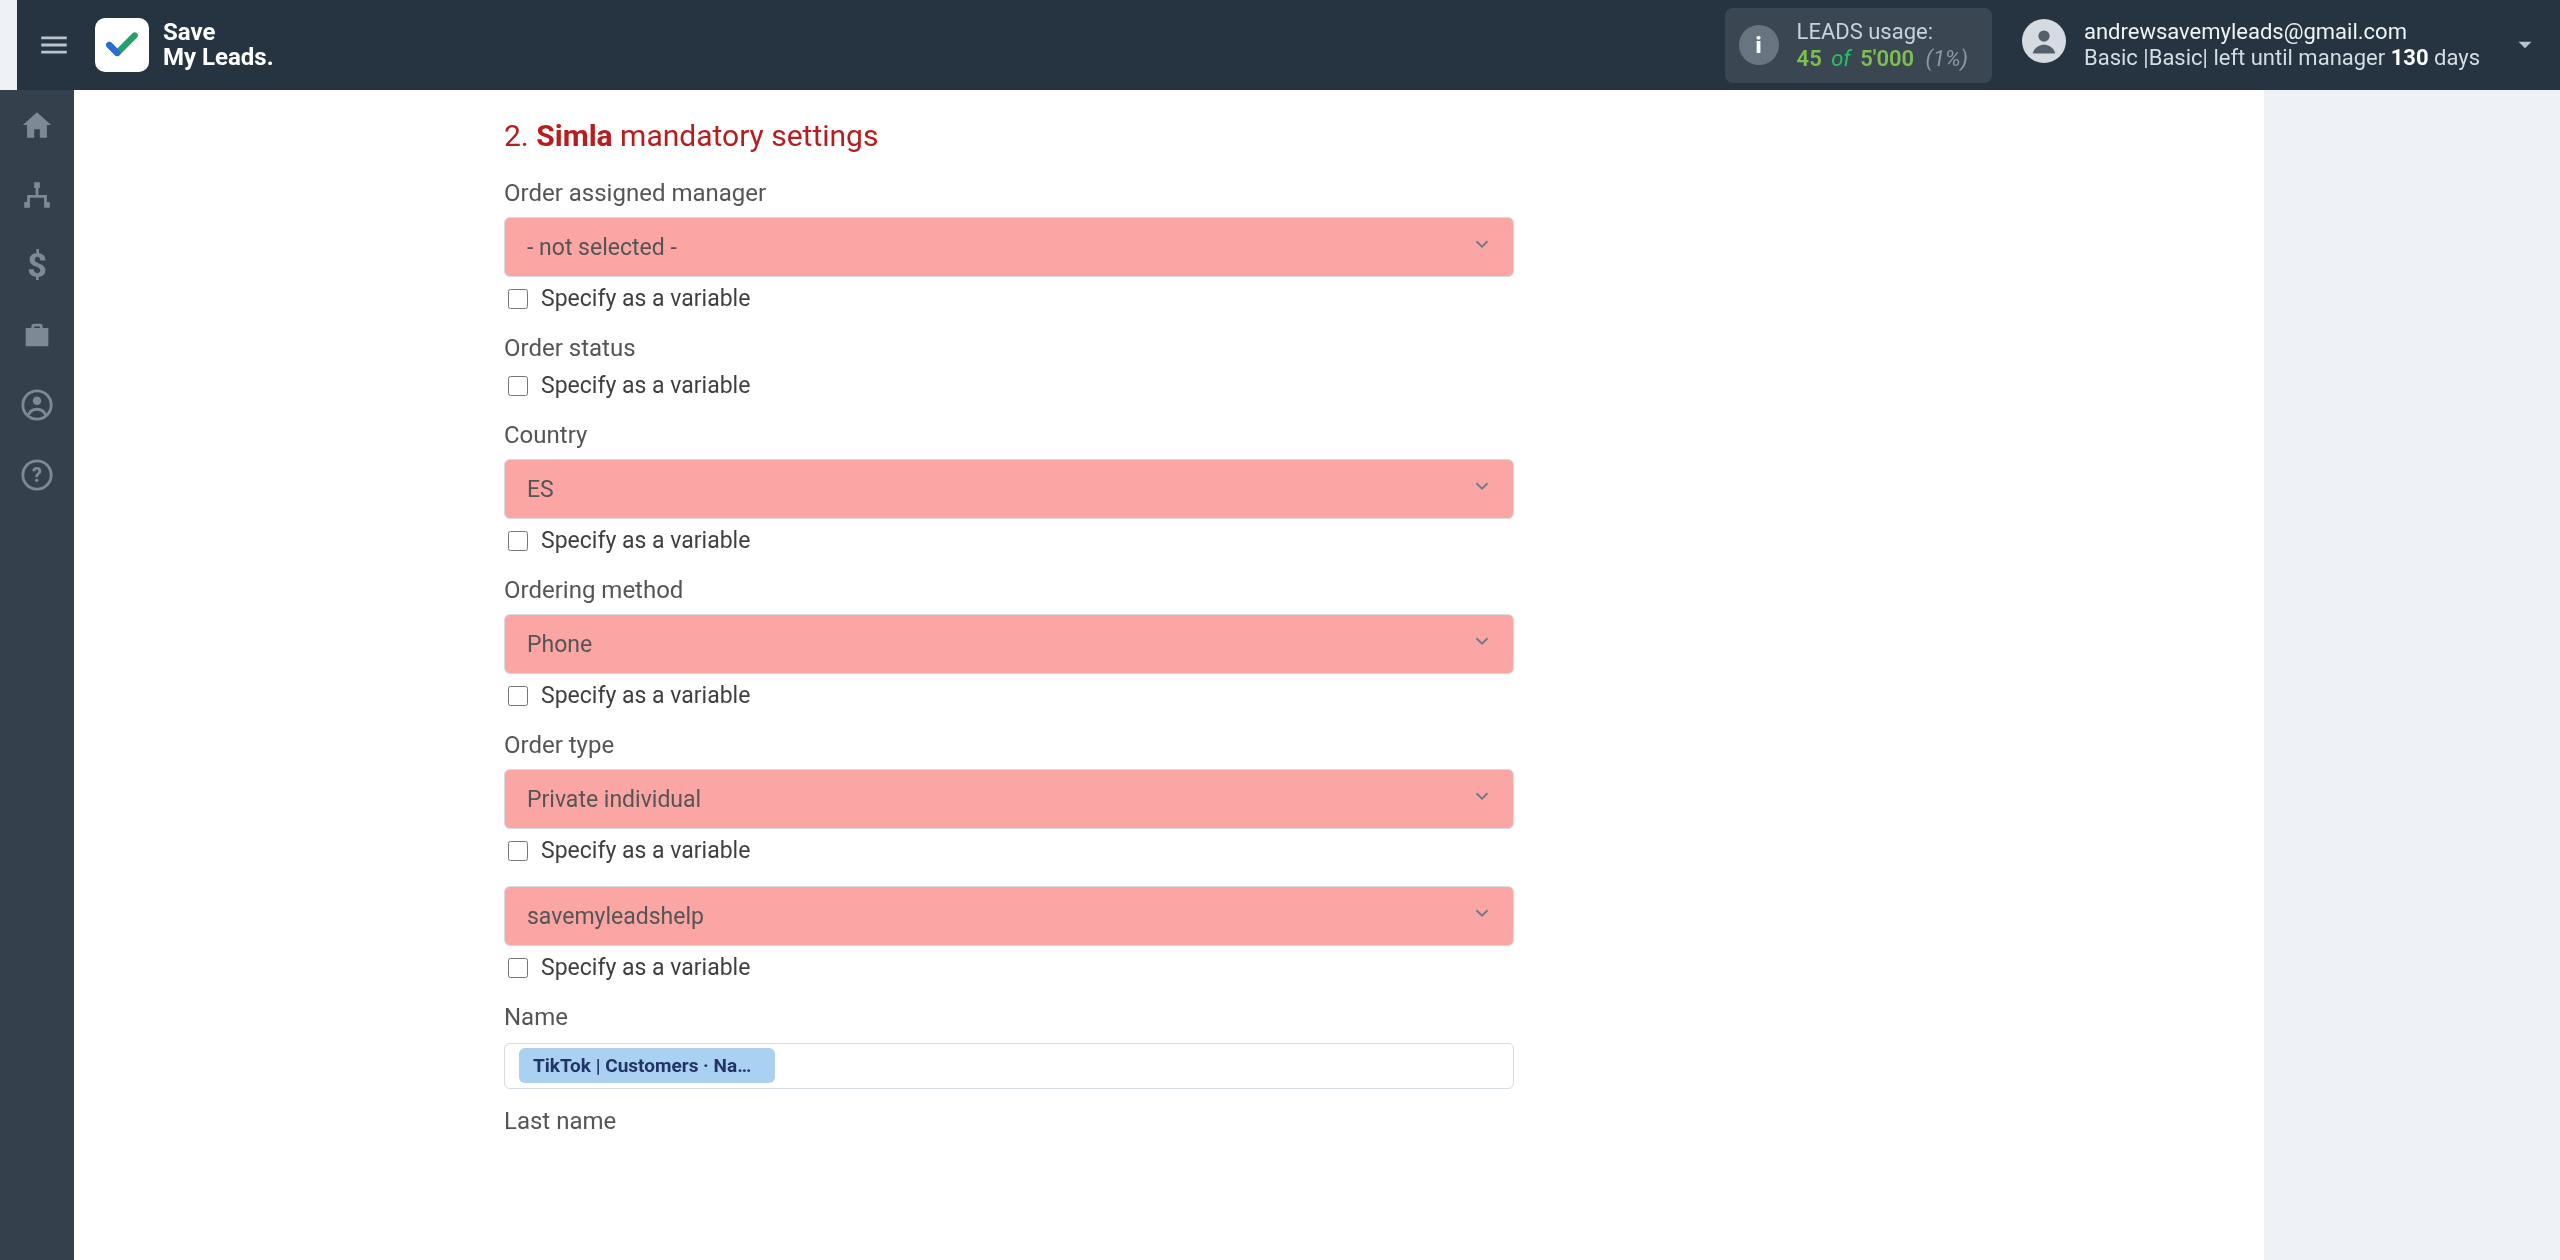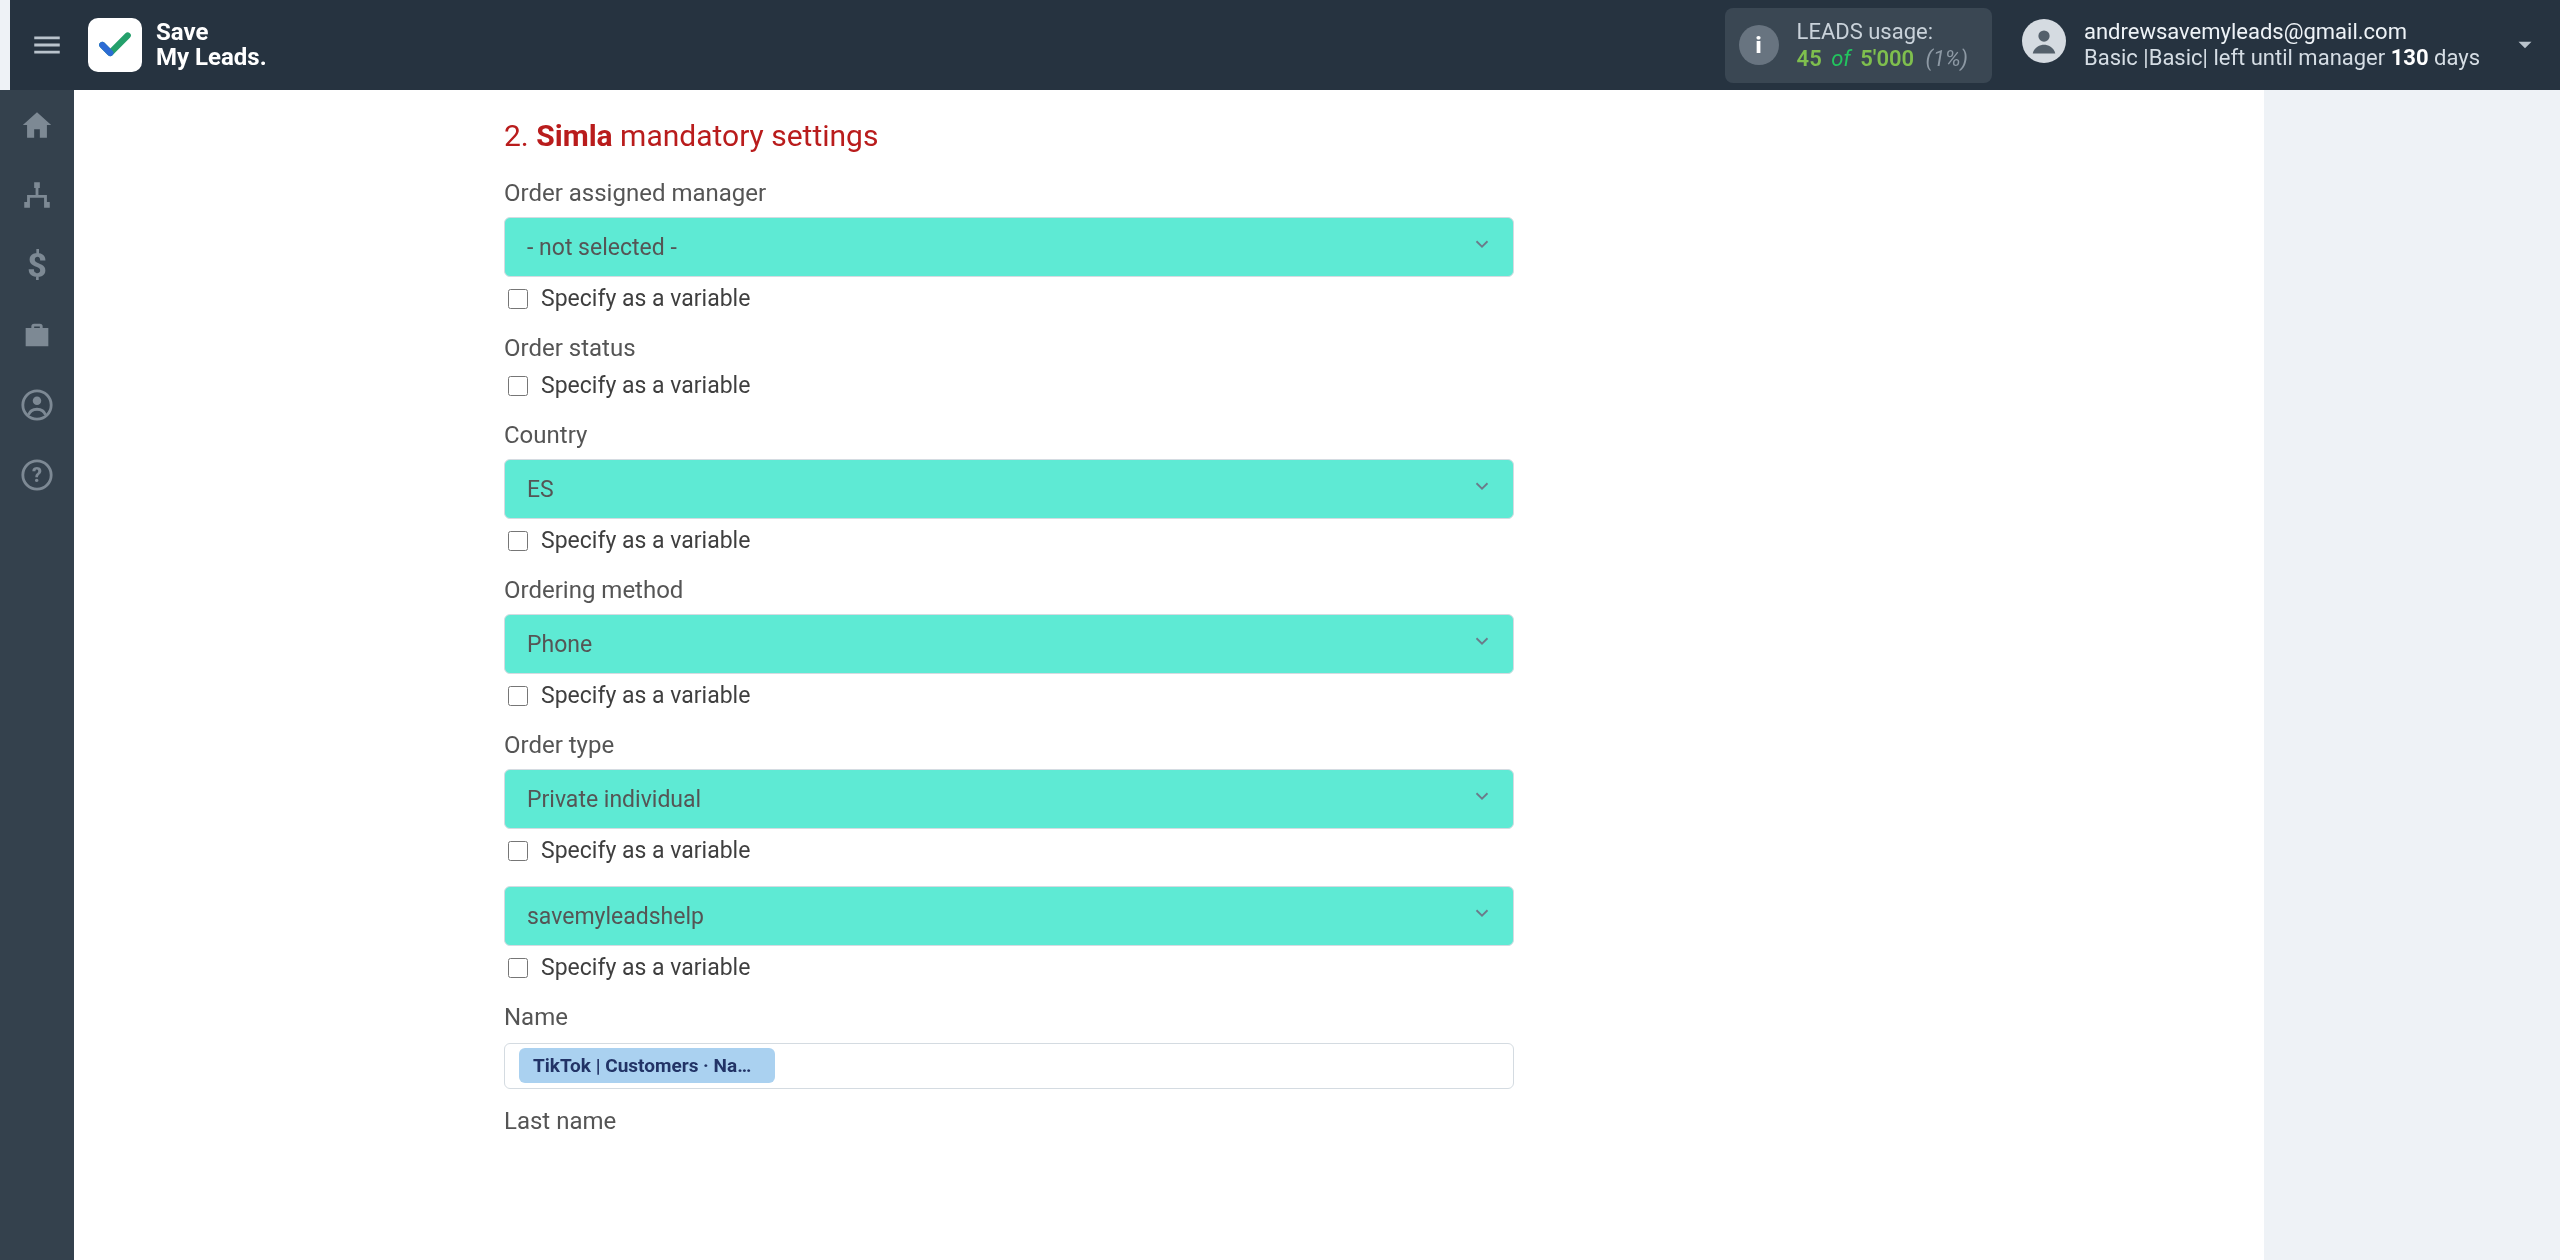--- a/index.html
+++ b/index.html
@@ -23,21 +23,21 @@
     color: var(--text-dark);
     width: 2560px;
     height: 1260px;
     overflow: hidden;
     position: relative;
   }
 
   
   .header {
     position: absolute;
-    top:0; left:10px; right:0;
+    top:0; left:17px; right:0;
     height: 90px;
     background: var(--header-bg);
     display:flex;
     align-items:center;
     color:#fff;
     z-index:10;
   }
   .burger {
     width:74px; height:90px;
     display:flex; align-items:center; justify-content:center;
@@ -148,21 +148,21 @@
   .field { margin-bottom: 22px; }
   .field-label {
     font-size:24px; color:#555; margin-bottom:10px;
     font-weight:400;
   }
   .select-box {
     width:100%;
     height:60px;
     border:1px solid var(--border);
     border-radius:6px;
-    background:#5eead4;
+    background:#fca5a5;
     padding:0 50px 0 22px;
     font-size:23px; color:#555;
     display:flex; align-items:center;
     position:relative;
     cursor:pointer;
   }
   .select-box .sel-caret {
     position:absolute; right:20px; top:50%; transform:translateY(-50%);
   }
   .select-box .sel-caret svg { width:22px; height:22px; fill:#6b7b8a; }

